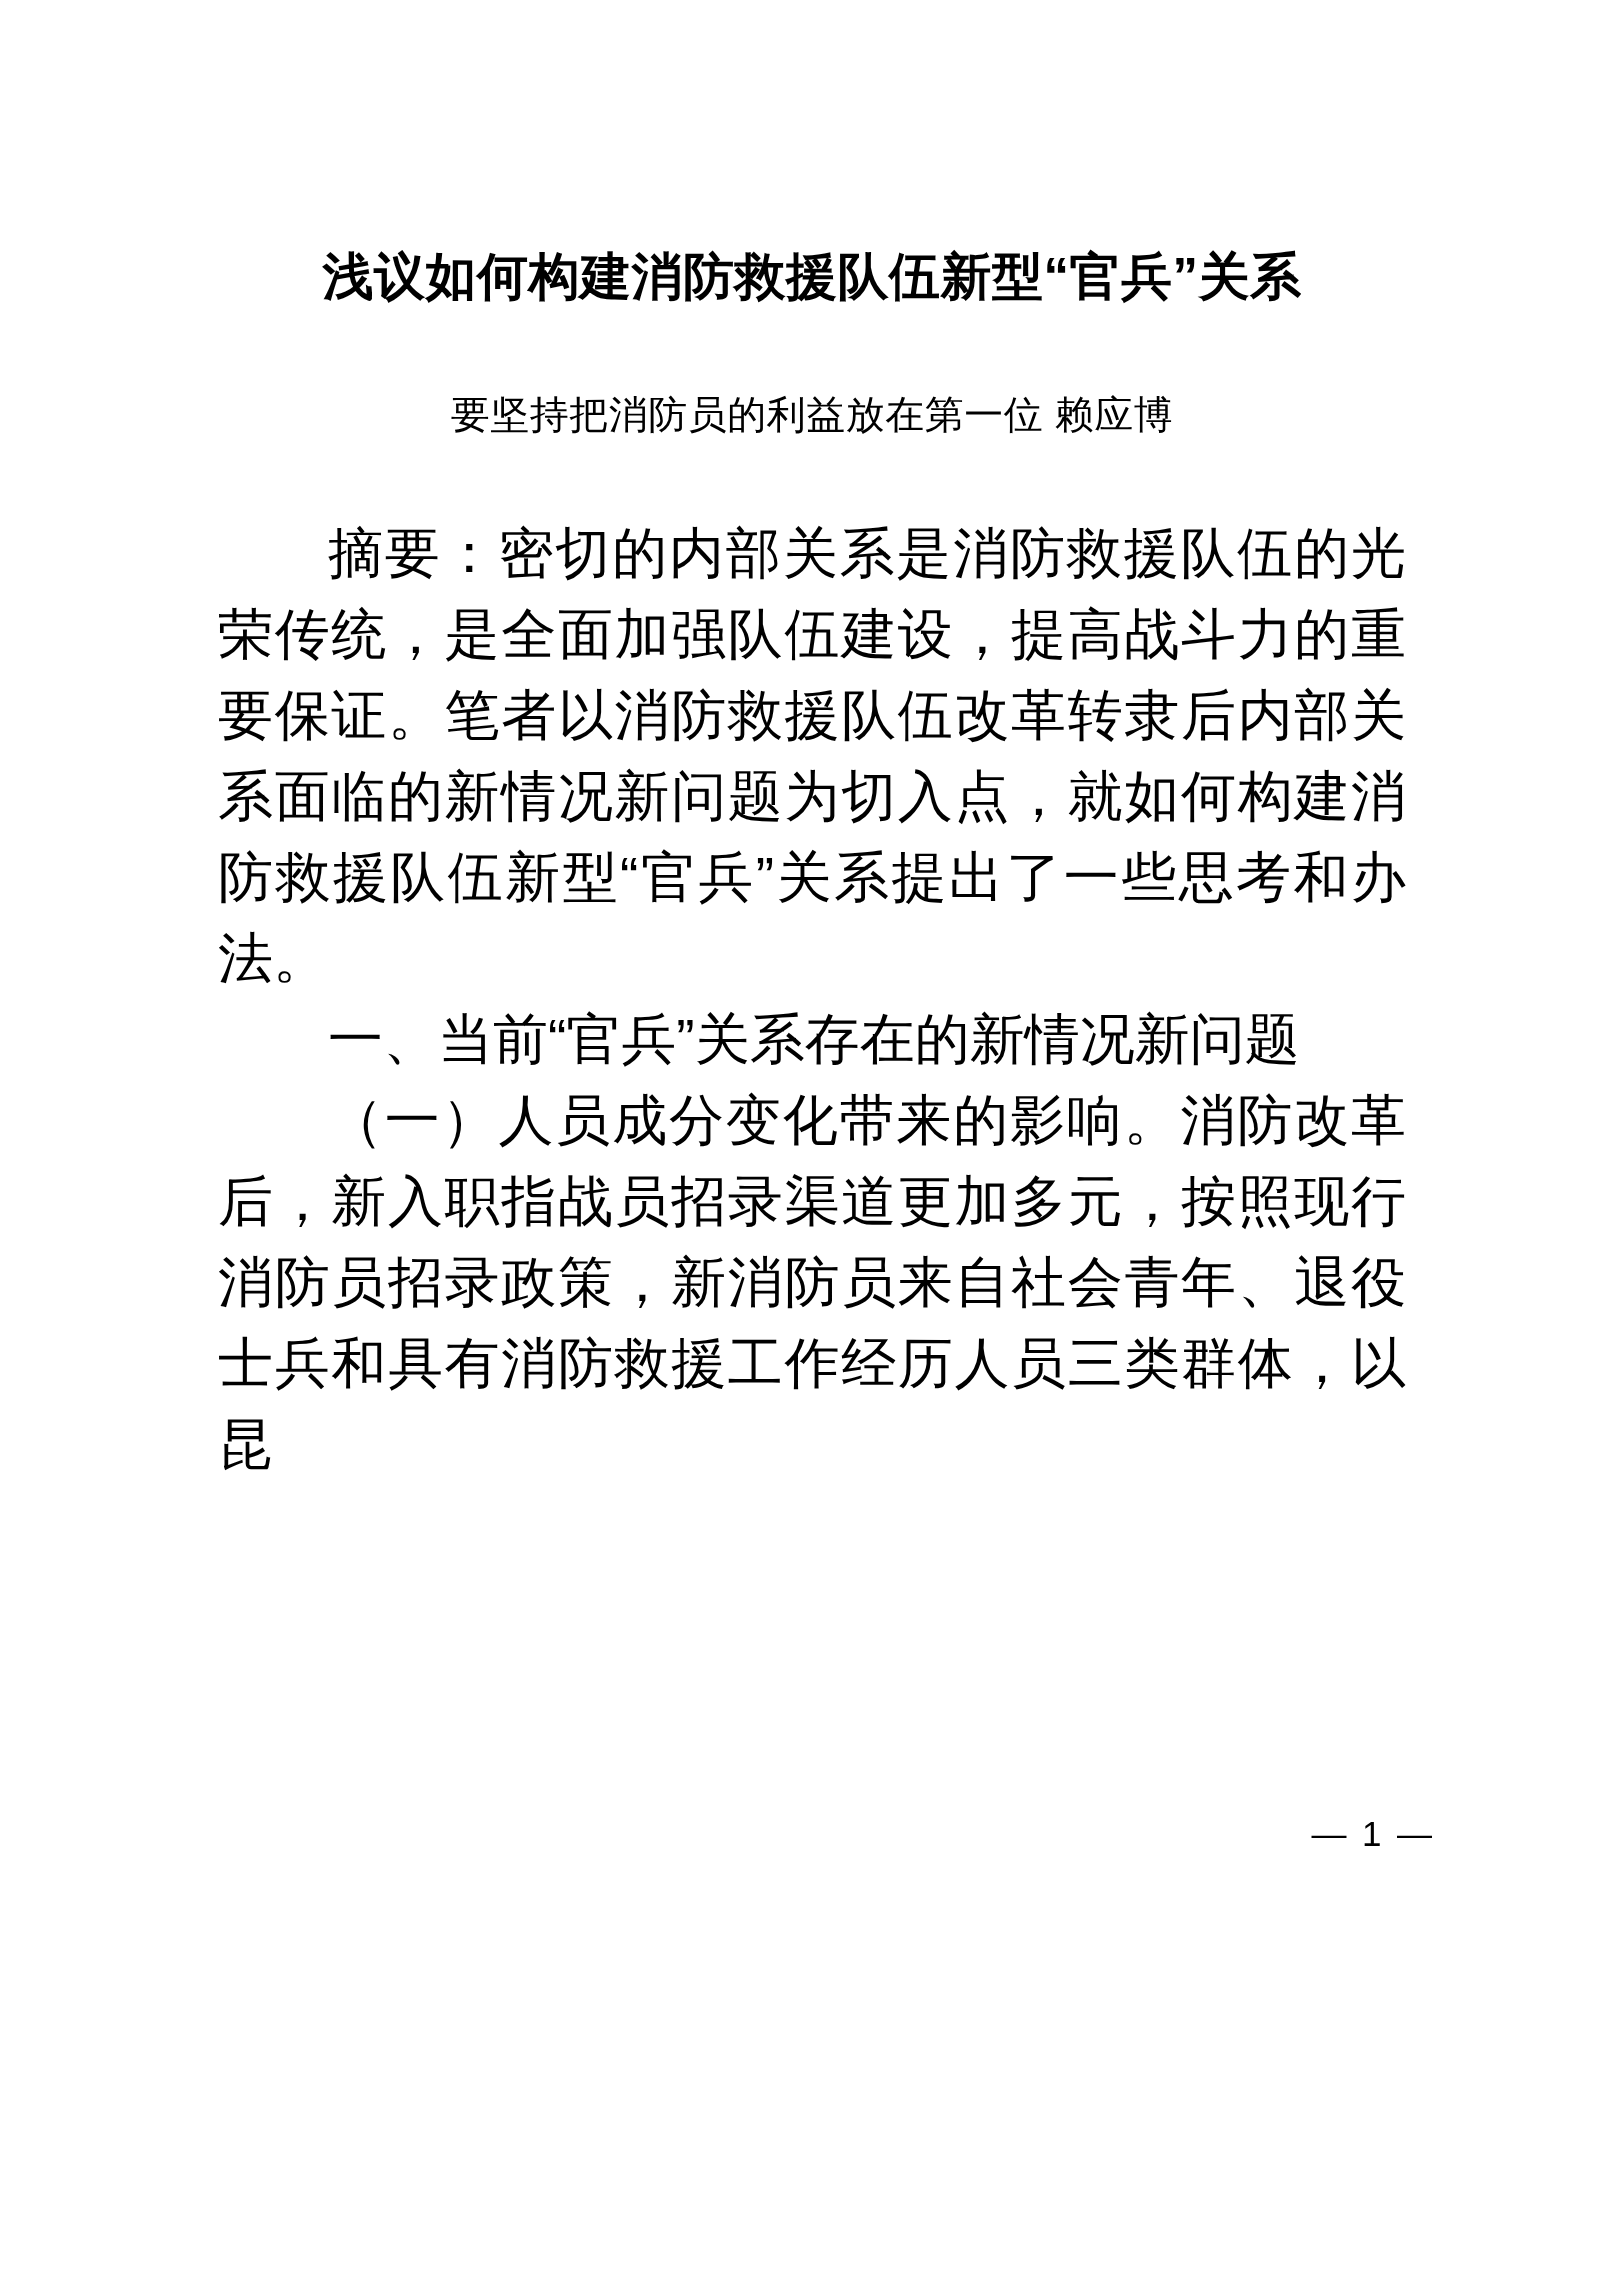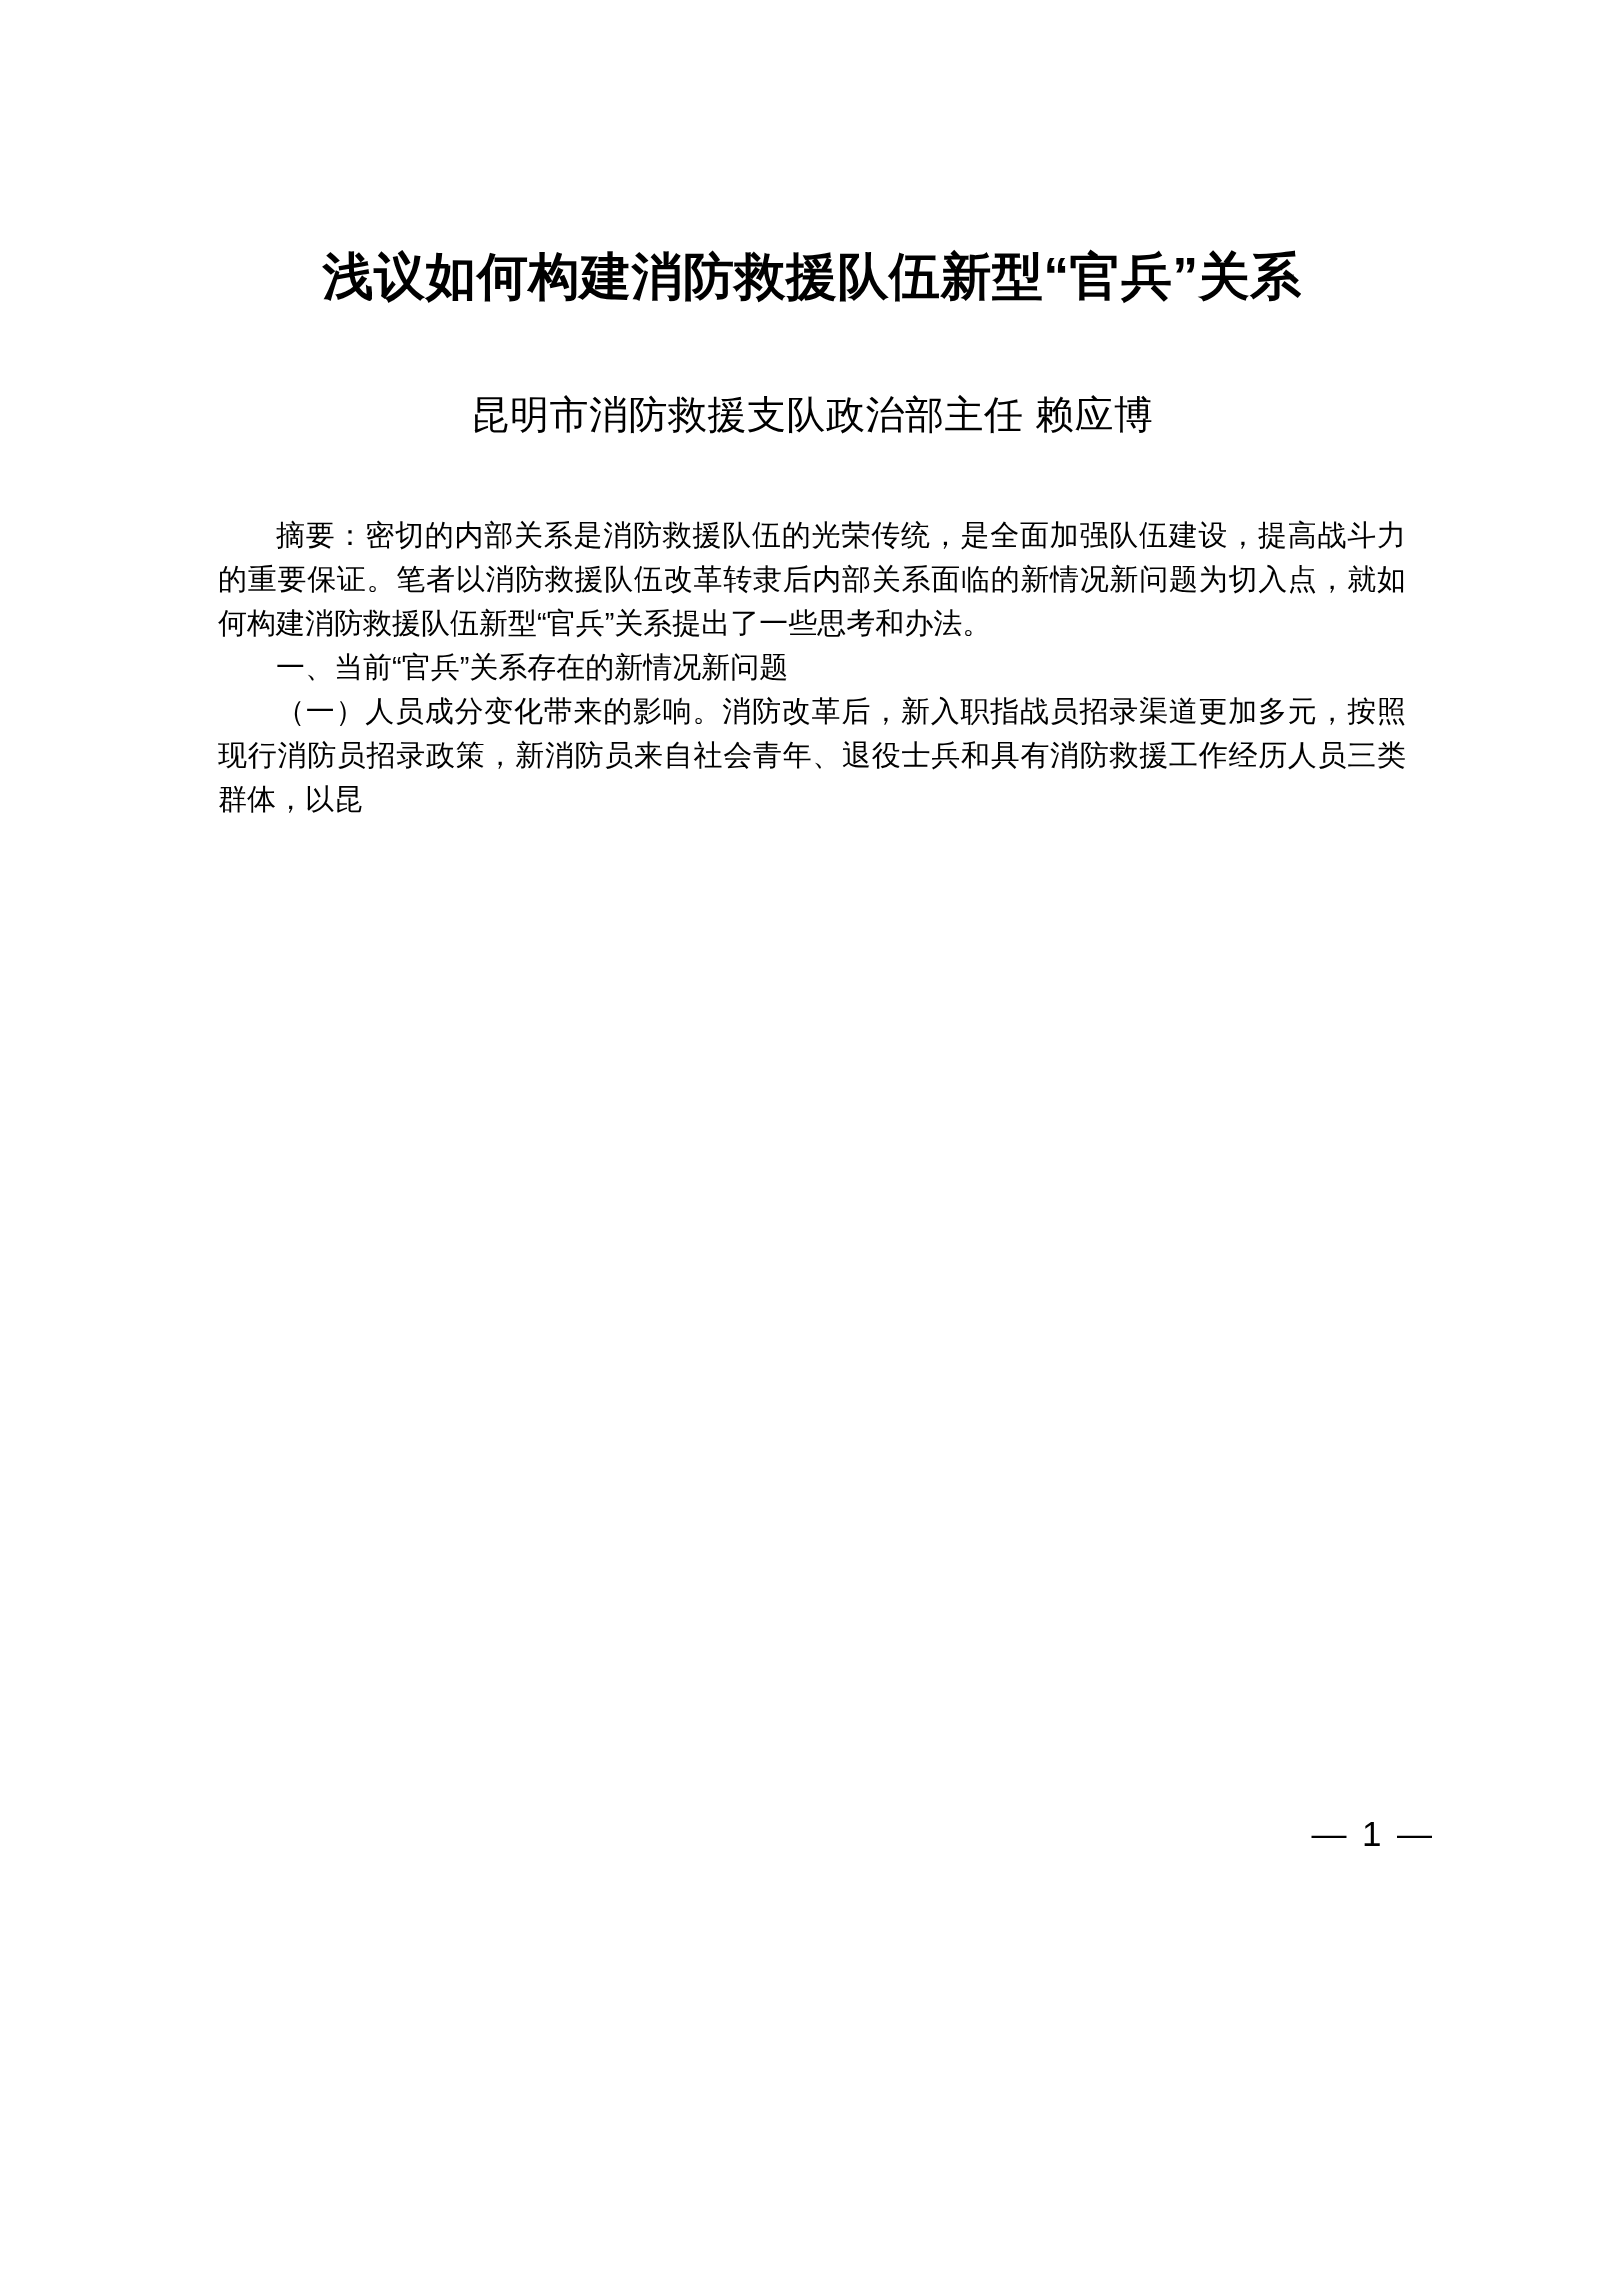--- a/index.html
+++ b/index.html
@@ -47,22 +47,22 @@
     margin: 0;
     padding-top: 76px;
     letter-spacing: 0.5px;
   }
 
   
   .body-block {
     padding-top: 71px;
   }
   p.para {
-    font-size: 29px;
-    line-height: 44px;
+    font-size: 55px;
+    line-height: 81px;
     margin: 0;
     text-align: justify;
     text-justify: inter-ideograph;
     text-indent: 2em;
     letter-spacing: 0px;
     word-break: break-all;
   }
   p.para.heading-line {
     text-indent: 2em;
   }
@@ -87,21 +87,21 @@
 </style>
 </head>
 <body>
 
 <div class="page">
 
   <div class="content">
 
     <h1 class="doc-title">浅议如何构建消防救援队伍新型“官兵”关系</h1>
 
-    <div class="doc-author">昆明市消防救援支队政治部主任  赖应博</div>
+    <div class="doc-author">要坚持把消防员的利益放在第一位  赖应博</div>
 
     <div class="body-block">
 
       <p class="para">摘要：密切的内部关系是消防救援队伍的光荣传统，是全面加强队伍建设，提高战斗力的重要保证。笔者以消防救援队伍改革转隶后内部关系面临的新情况新问题为切入点，就如何构建消防救援队伍新型“官兵”关系提出了一些思考和办法。</p>
 
 
 
       <p class="para heading-line">一、当前“官兵”关系存在的新情况新问题</p>
 
       <p class="para">（一）人员成分变化带来的影响。消防改革后，新入职指战员招录渠道更加多元，按照现行消防员招录政策，新消防员来自社会青年、退役士兵和具有消防救援工作经历人员三类群体，以昆</p>

